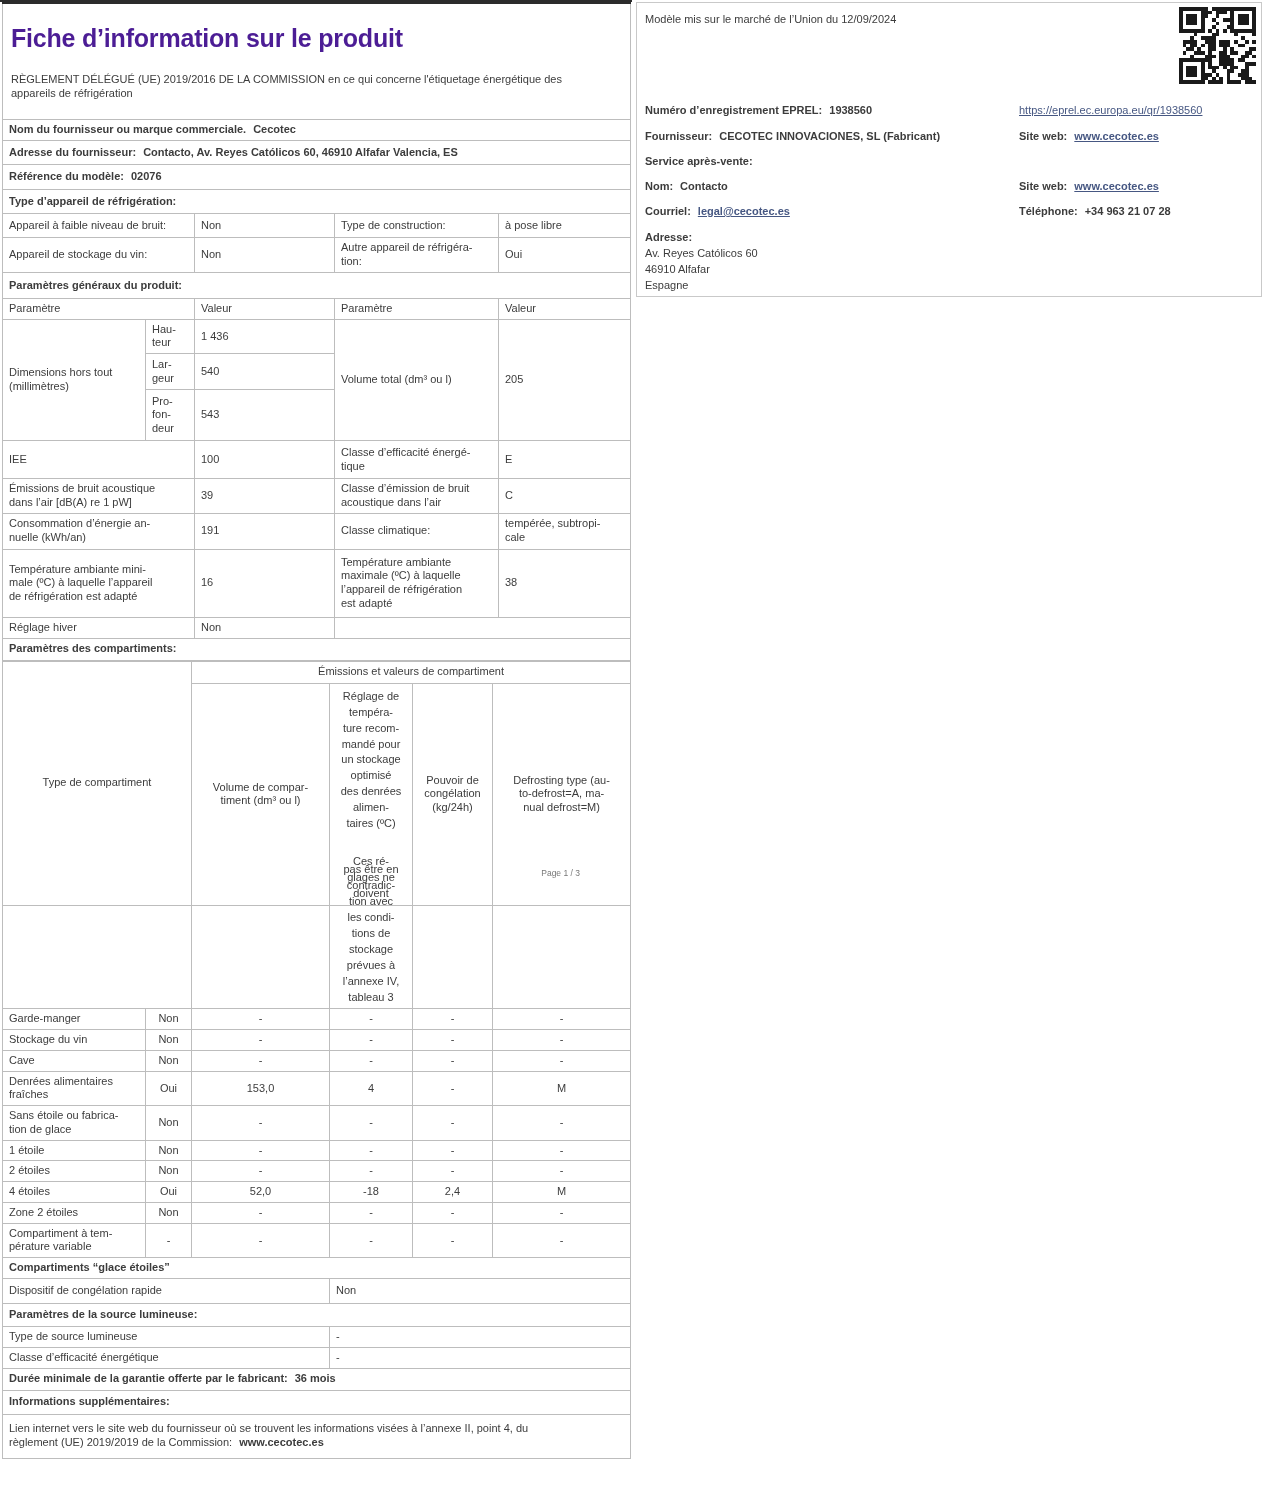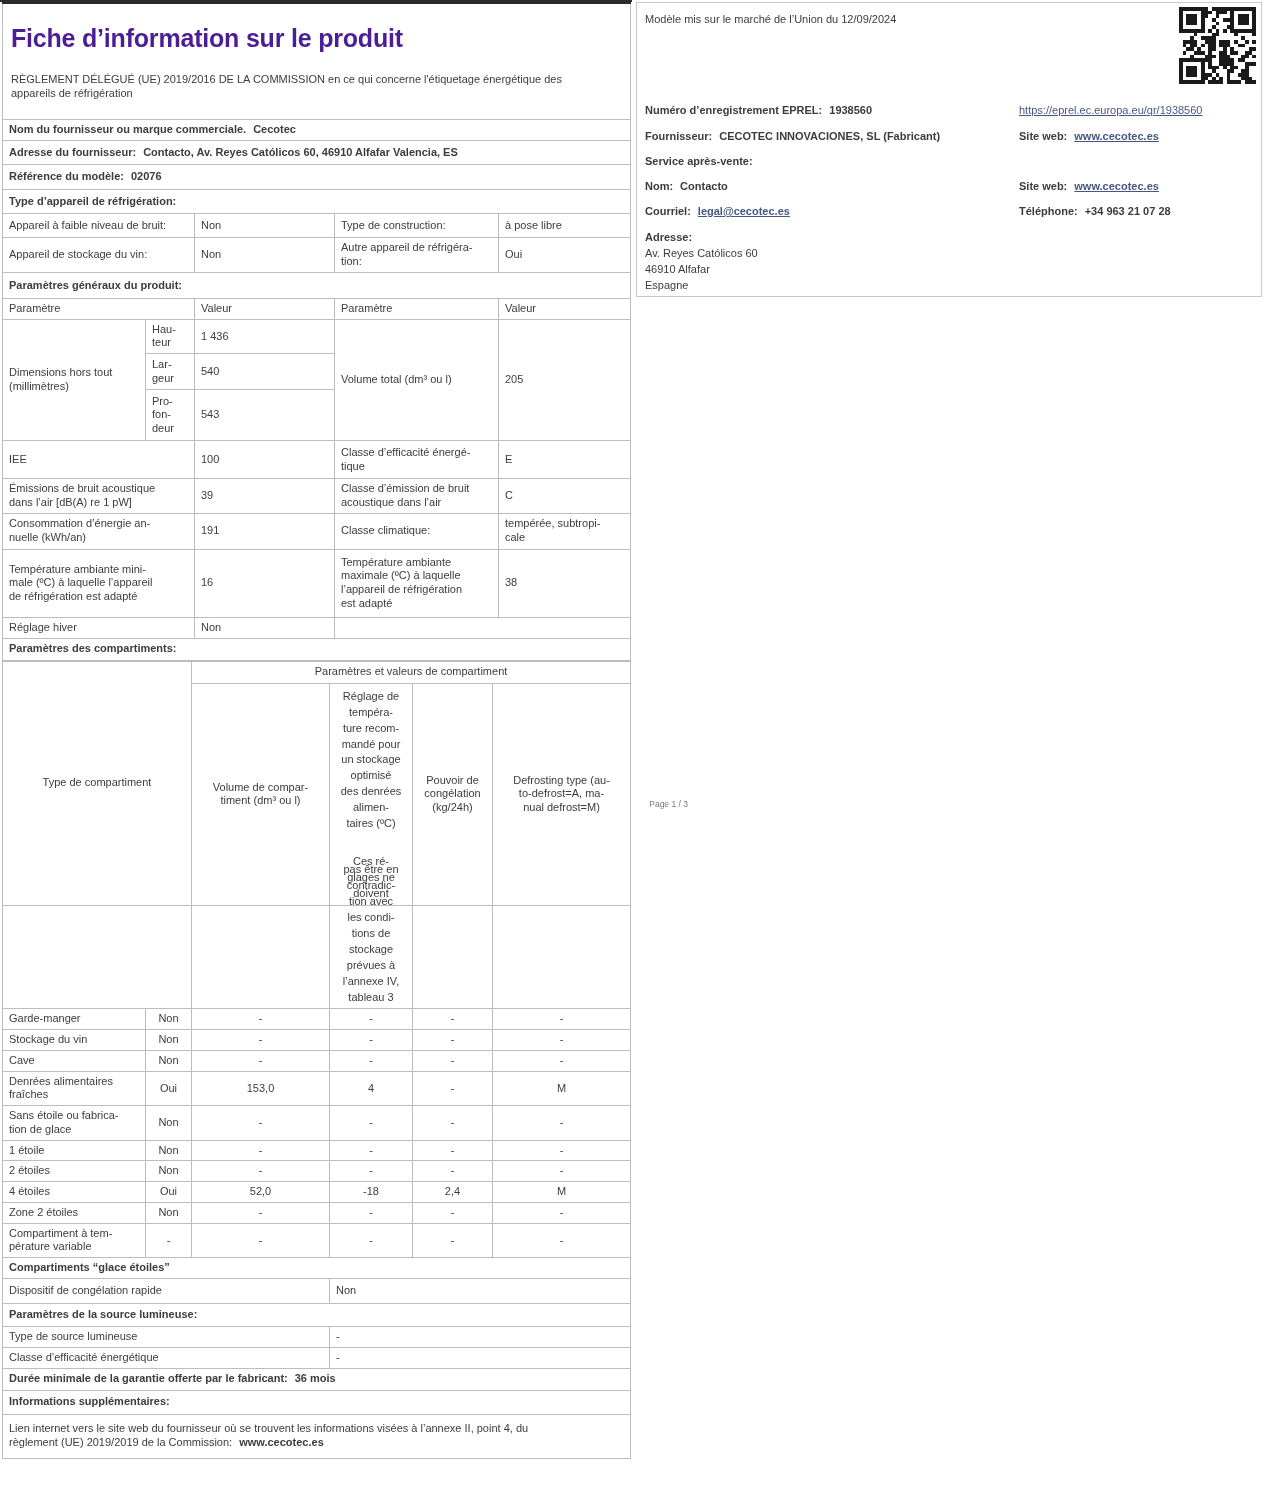--- a/index.html
+++ b/index.html
@@ -13,21 +13,21 @@
      white-space:pre-line;overflow:hidden;line-height:1.25;}
   .c{text-align:center;}
   .bold{font-weight:bold;}
   .val{margin-left:7px;font-weight:bold;}
   .titlecell{padding:5px 8px 4px;border-top:2px solid #2b2b2b;}
   .doc-title{font-size:25px;font-weight:bold;color:#4c1d95;letter-spacing:-0.2px;line-height:1.2;}
   .doc-sub{margin-top:5px;font-size:11px;line-height:1.35;white-space:pre-line;}
   .tall{vertical-align:top;text-align:center;line-height:1.45;padding-top:5px;}
   .tall .p2{margin-top:22px;}
   .cont td{border-top:none;}
-  .pgfoot{position:absolute;left:2px;top:799px;width:686px;text-align:right;
+  .pgfoot{position:absolute;left:2px;top:868px;width:578px;text-align:right;
           font-size:8.5px;color:#777;}
   .page2{position:absolute;left:2px;top:857px;width:628px;}
   .rpanel{position:absolute;left:636px;top:2px;width:624px;height:293px;
           border:1px solid #c9c9c9;background:#fff;}
   .rrow{position:absolute;white-space:nowrap;}
   .lnk{color:#465782;text-decoration:underline;cursor:pointer;}
   .addr{line-height:16px;}
   .qr{position:absolute;top:4px;right:5px;width:77px;height:77px;}
 </style>
 </head>
@@ -155,21 +155,21 @@
     <colgroup>
         <col style="width:189px">
         <col style="width:138px">
         <col style="width:83px">
         <col style="width:80px">
         <col style="width:138px">
       </colgroup>
     <tbody>
         <tr style="height:22px">
       <td rowspan="2" class="c">Type de compartiment</td>
-      <td colspan="4" class="c">Paramètres et valeurs de compartiment</td>
+      <td colspan="4" class="c">Émissions et valeurs de compartiment</td>
     </tr>
     <tr style="height:208px">
       <td class="c">Volume de compar-
 timent (dm³ ou l)</td>
       <td class="tall"><div>Réglage de
 tempéra-
 ture recom-
 mandé pour
 un stockage
 optimisé

